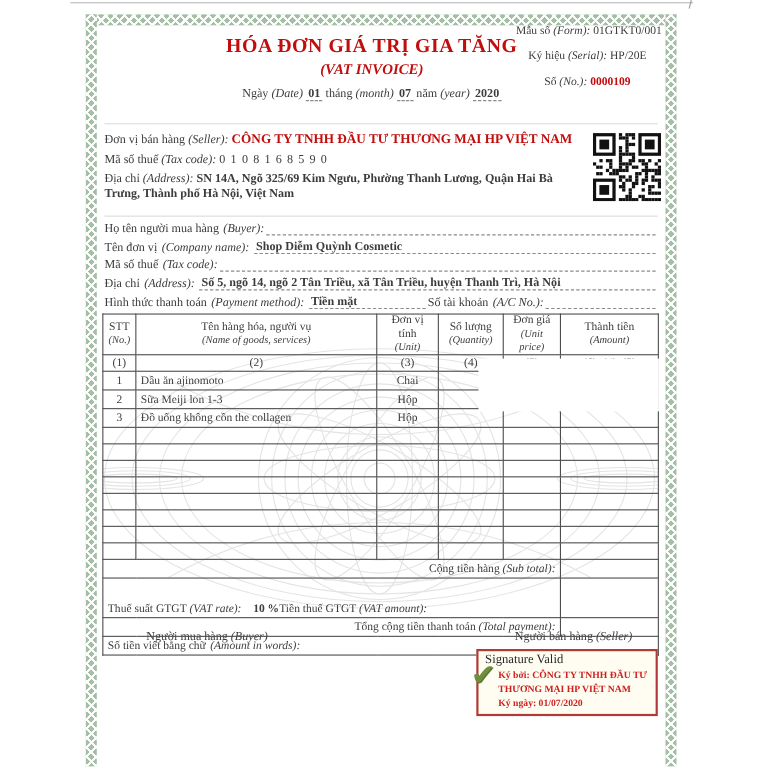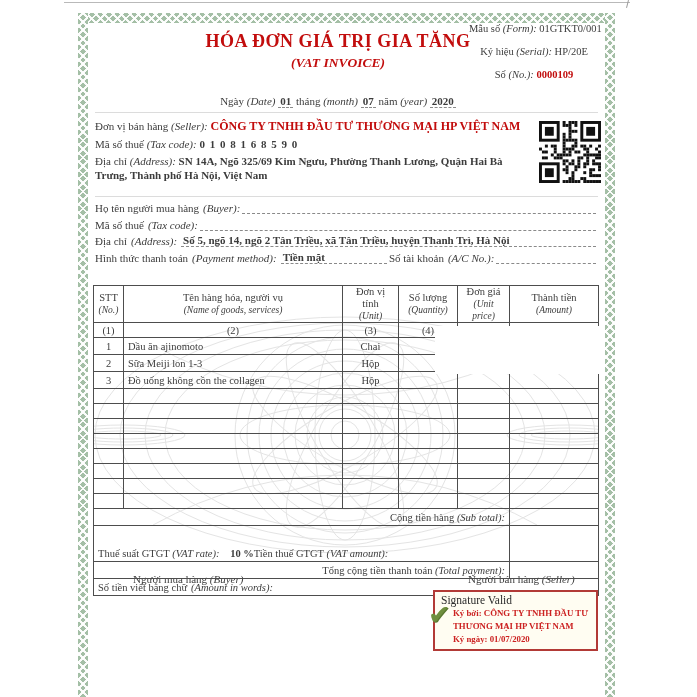--- a/index.html
+++ b/index.html
@@ -18,29 +18,29 @@
   .frame.top{left:78px;top:13px;width:537px;height:10px;}
   .frame.left{left:78px;top:13px;width:10px;height:684px;}
   .frame.right{left:605px;top:13px;width:10px;height:684px;}
   .hairline{position:absolute;left:64px;top:2px;width:566px;height:1px;background:#b9b9b9;}
   .corner-tick{position:absolute;left:627px;top:0;width:1px;height:8px;background:#9a9a9a;transform:rotate(14deg);}
   .sep{position:absolute;left:95px;width:503px;height:1px;background:#dcdcdc;}
   
   .title-block{position:absolute;left:160px;top:31px;width:356px;text-align:center;}
   .title{font-size:18px;font-weight:bold;color:#c20d0d;letter-spacing:.5px;}
   .subtitle{font-size:13.5px;font-weight:bold;font-style:italic;color:#c20d0d;margin-top:3px;}
-  .dateline{margin-top:24px;font-size:11px;}
+  .dateline{margin-top:8px;font-size:11px;}
   .filled{font-weight:bold;border-bottom:1px dashed #8a8a8a;padding:0 2px;}
   .meta-block{position:absolute;left:469px;top:22px;width:130px;font-size:10.5px;line-height:13px;text-align:center;}
   .meta-block .row{margin-bottom:10px;white-space:nowrap;}
   
   .seller{position:absolute;left:95px;top:119px;width:442px;line-height:15px;}
   .seller .name{font-size:12px;font-weight:bold;color:#c20d0d;}
   .seller .tax{margin-top:3px;}
-  .seller .tax .val{font-weight:bold;letter-spacing:1px;}
+  .seller .tax .val{font-weight:normal;letter-spacing:1px;}
   .seller .addr{margin-top:2px;line-height:14px;}
   .qr{position:absolute;left:539px;top:121px;width:62px;height:62px;}
   
   .buyer{position:absolute;left:95px;top:197px;width:503px;}
   .brow{display:flex;align-items:flex-end;height:16.8px;white-space:nowrap;}
   .dots{flex:1;border-bottom:1px dashed #8a8a8a;height:11px;margin:0 2px;min-width:8px;}
   .dots.fixed{flex:0 0 58px;}
   .gap{width:4px;}
   
   .tablewrap{position:absolute;left:93px;top:285px;width:507px;}
@@ -270,20 +270,28 @@
   <div class="sep" style="top:196px"></div>
 
   <div class="buyer">
     <div class="brow">
       <span>Họ tên người mua hàng</span>
         <span class="gap"></span>
       <span class="en">(Buyer):</span>
       <span class="dots"></span>
     </div>
     <div class="brow">
+      <span>Tên đơn vị</span>
+        <span class="gap"></span>
+      <span class="en">(Company name):</span>
+        <span class="gap"></span>
+      <span class="filled">Shop Diễm Quỳnh Cosmetic</span>
+      <span class="dots"></span>
+    </div>
+    <div class="brow">
       <span>Mã số thuế</span>
         <span class="gap"></span>
       <span class="en">(Tax code):</span>
       <span class="dots"></span>
     </div>
     <div class="brow">
       <span>Địa chỉ</span>
         <span class="gap"></span>
       <span class="en">(Address):</span>
         <span class="gap"></span>

